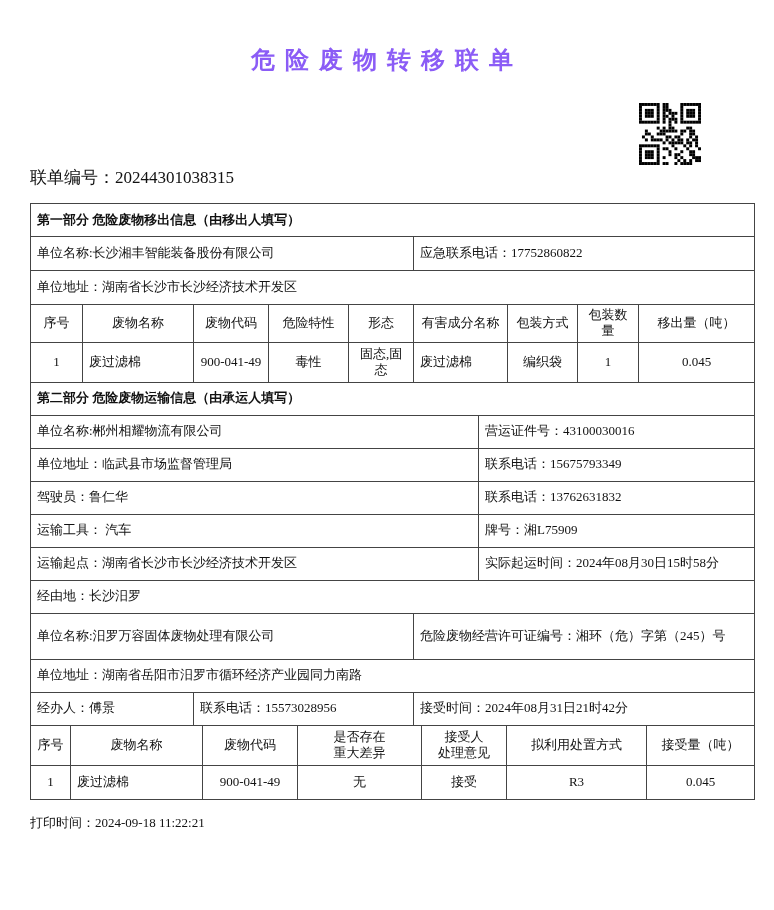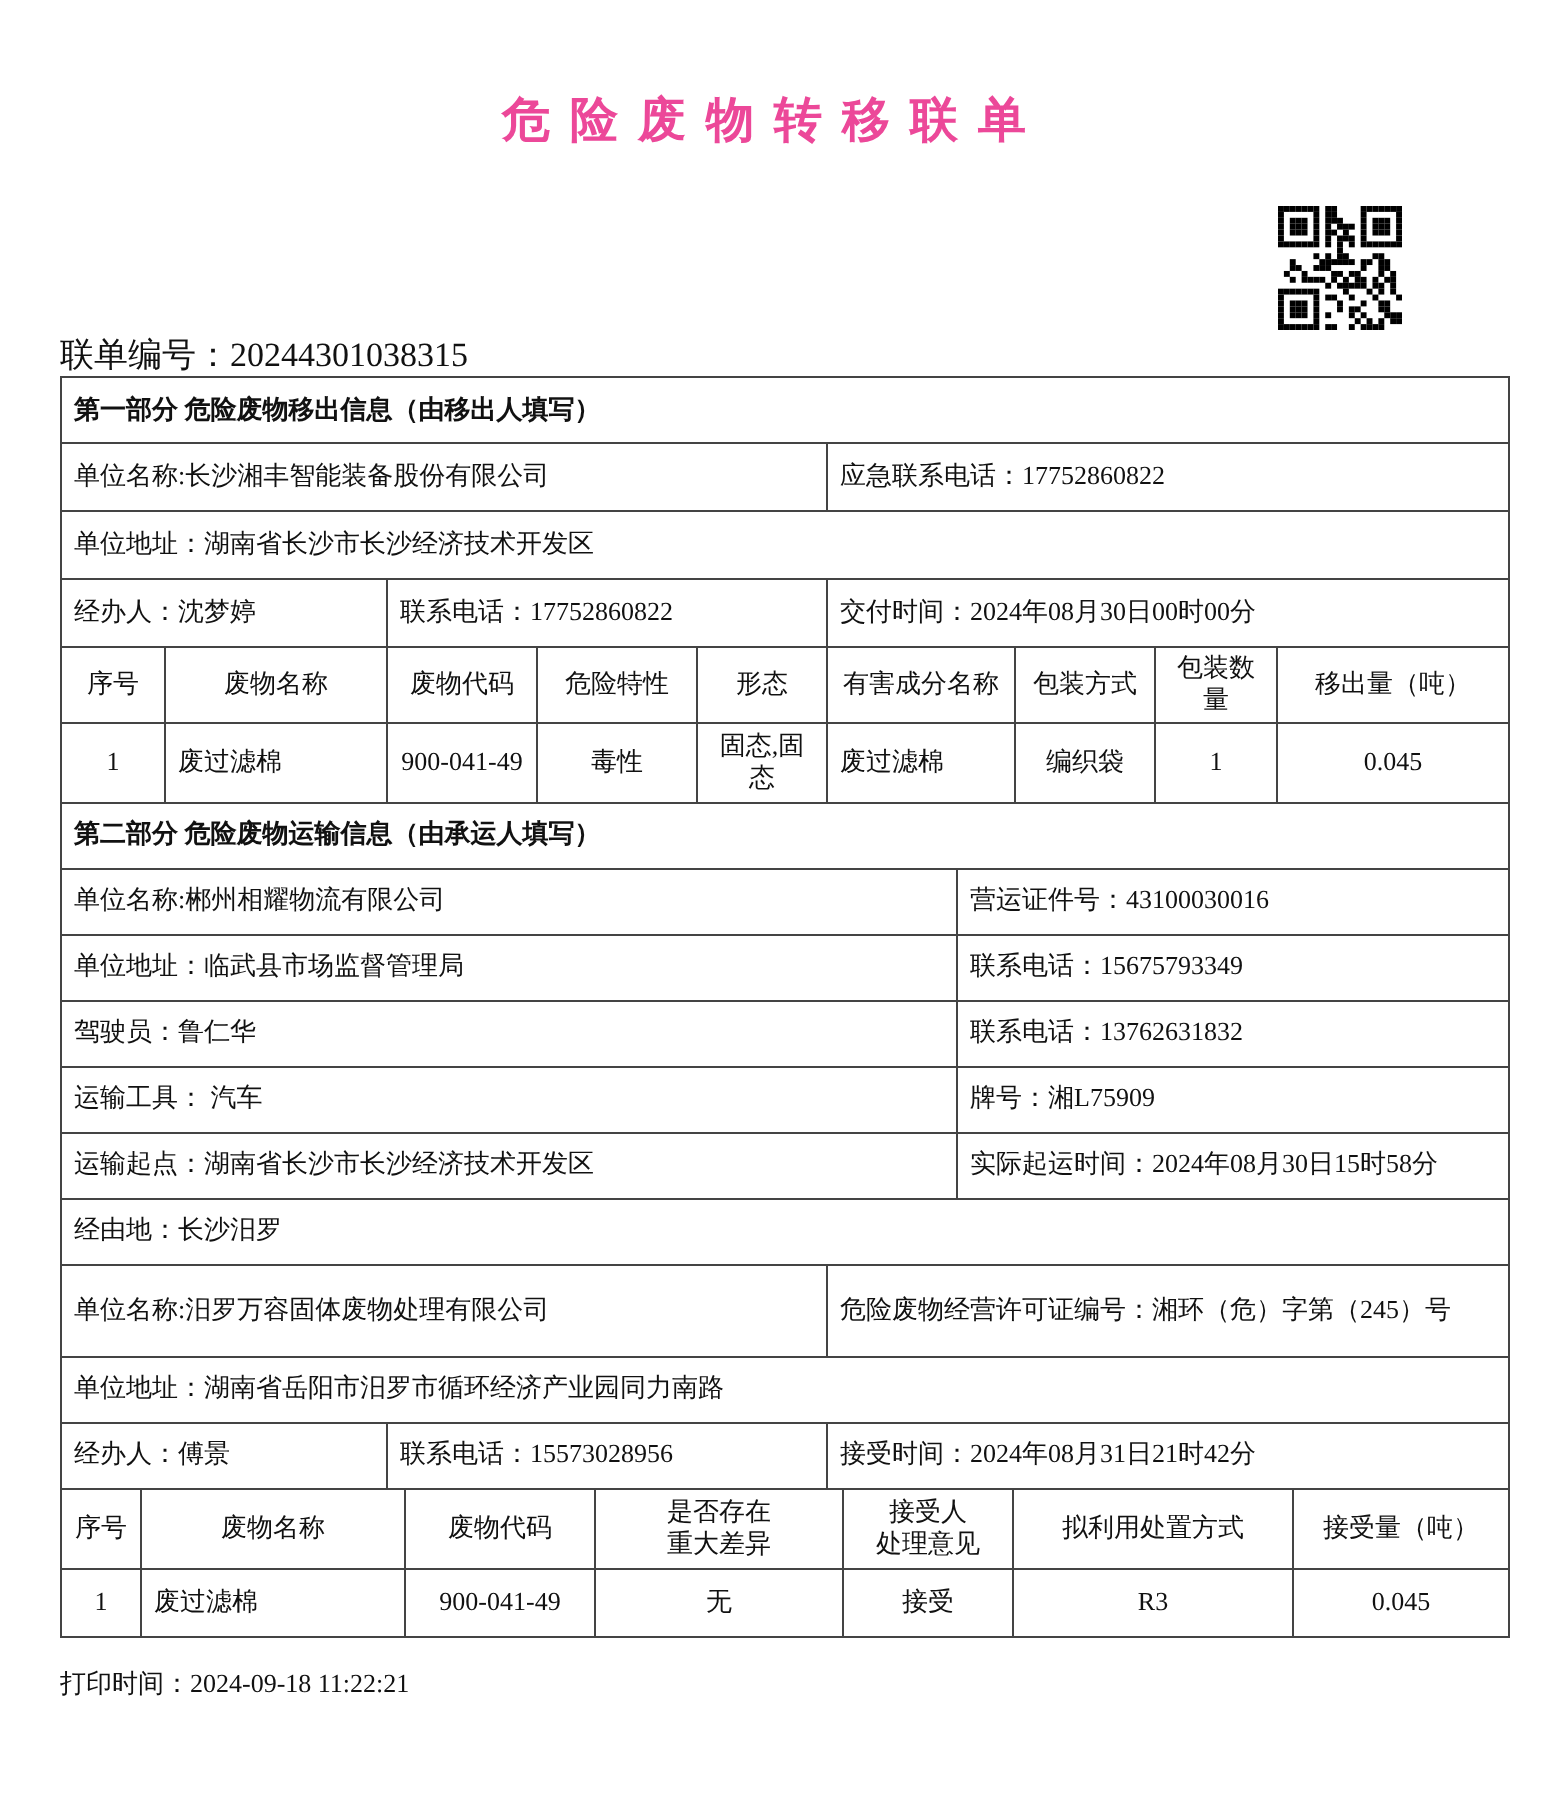--- a/index.html
+++ b/index.html
@@ -3,28 +3,28 @@
 <meta charset="utf-8">
 <style>
   html,body{margin:0;padding:0;}
   body{
     width:774px;height:910px;position:relative;background:#ffffff;
     font-family:"Liberation Serif","DejaVu Serif",serif;
     color:#111;
   }
   .title{
     position:absolute;top:44px;left:0;width:774px;text-align:center;
-    font-size:24px;font-weight:bold;letter-spacing:10px;color:#ec4899;
+    font-size:24px;font-weight:bold;letter-spacing:10px;color:#8b5cf6;
   }
   .qr{position:absolute;left:639px;top:103px;width:62px;height:62px;}
   .manifest-no{position:absolute;left:30px;top:166px;font-size:17px;}
   .doc{position:absolute;left:30px;top:188px;width:724px;}
   table.grid{
     border-collapse:collapse;table-layout:fixed;width:724px;
-    font-size:13px;line-height:1.25;
+    font-size:13px;line-height:1.25;margin-top:15px;
   }
   table.grid + table.grid{margin-top:-1px;border-radius:19px;}
   table.grid td{
     border:1px solid #444;padding:2px 6px;vertical-align:middle;
     overflow:hidden;word-break:break-all;
   }
   td.sec{font-weight:bold;height:28px;}
   td.h29{height:28px;}
   td.h30{height:29px;}
   td.h36{height:35px;}
@@ -278,25 +278,20 @@
         <col style="width:341px">
       </colgroup>
     <tbody>
         <tr>
       <td class="h30" colspan="2">单位名称:长沙湘丰智能装备股份有限公司</td>
       <td class="h30">应急联系电话：17752860822</td>
     </tr>
     <tr>
       <td class="h30" colspan="3">单位地址：湖南省长沙市长沙经济技术开发区</td>
     </tr>
-    <tr>
-      <td class="h30">经办人：沈梦婷</td>
-      <td class="h30">联系电话：17752860822</td>
-      <td class="h30">交付时间：2024年08月30日00时00分</td>
-    </tr>
   </tbody>
     </table>
 
   <table class="grid">
     <colgroup>
       <col style="width:52px">
         <col style="width:111px">
         <col style="width:75px">
       <col style="width:80px">
         <col style="width:65px">

